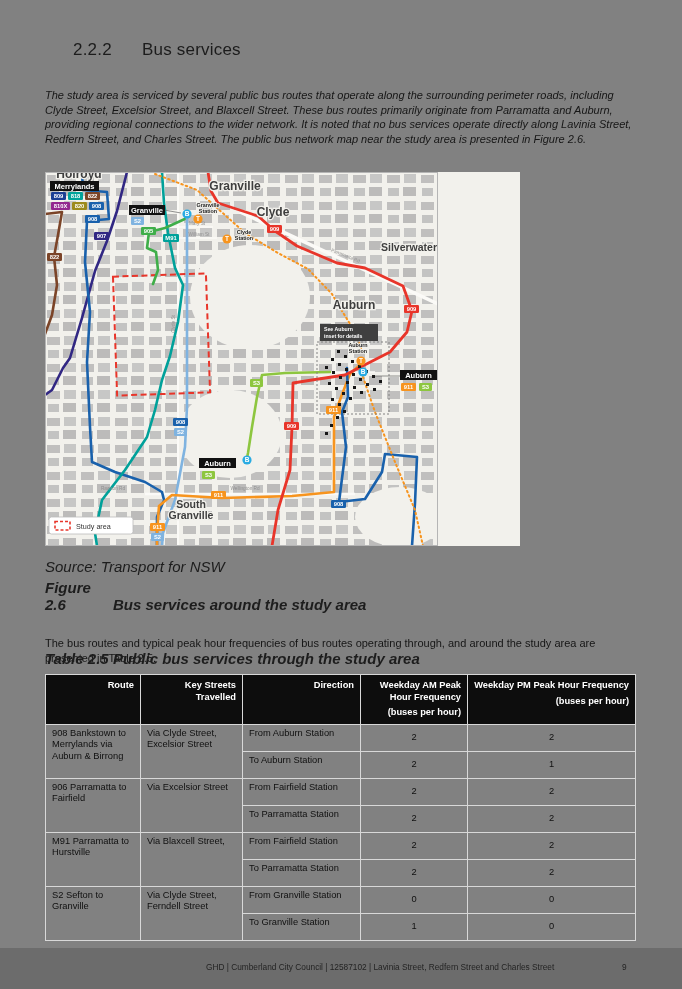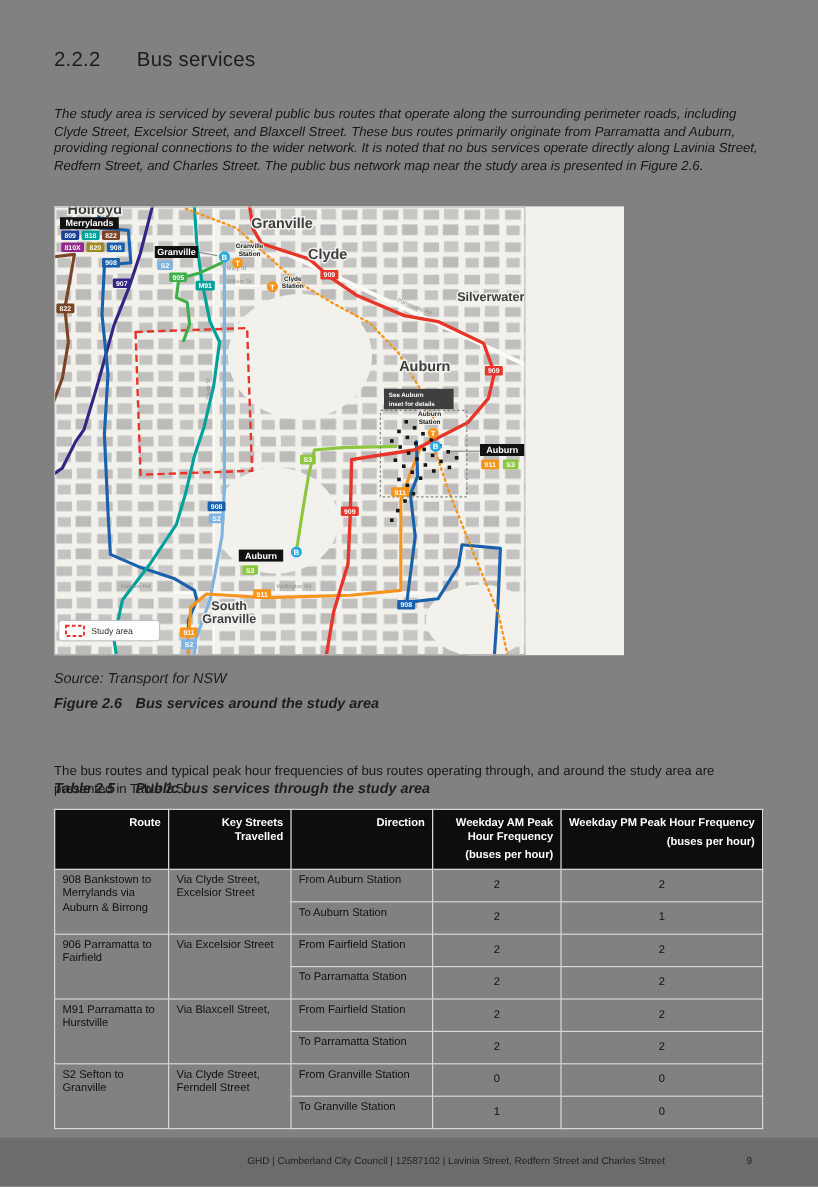--- a/index.html
+++ b/index.html
@@ -1,24 +1,24 @@
 <!DOCTYPE html>
 <html><head>
 <meta charset="utf-8">
 <style>
   html,body{margin:0;padding:0;}
   body{font-family:"Liberation Sans","DejaVu Sans",sans-serif;}
   .canvas{position:relative;width:682px;height:989px;background:#818181;overflow:hidden;}
   .heading{position:absolute;left:45px;top:40px;font-size:17px;color:#1c1c1c;letter-spacing:.2px;}
-  .heading .hnum{display:inline-block;width:69px;}
+  .heading .hnum{display:inline-block;width:69px;margin-left:28px;}
   .body-text{position:absolute;left:45px;width:592px;font-size:11px;line-height:14.6px;color:#161616;margin:0;text-align:left;}
   .p1{top:88px;font-style:italic;}
   .p2{top:636px;}
   .figure-wrap{position:absolute;left:45px;top:172px;width:475px;height:374px;background:#f2f1ec;}
-  .cap{position:absolute;left:45px;font-size:12px;color:#1d1d1d;font-style:italic;}
+  .cap{position:absolute;left:45px;font-size:15px;color:#1d1d1d;font-style:italic;}
   .cap .clabel{display:inline-block;width:68px;font-weight:bold;}
   .cap .ctext{font-weight:bold;}
   .src{top:558px;}
   .figcap{top:579px;}
   .tabcap{top:650px;}
   table.freq{position:absolute;left:45px;top:674px;width:590px;border-collapse:collapse;table-layout:fixed;font-size:9.3px;color:#101010;}
   table.freq th{background:#0d0d0d;color:#ffffff;font-weight:bold;text-align:right;vertical-align:top;padding:5px 6px;border:1.5px solid #d8d8d8;font-size:9.3px;line-height:11.5px;}
   table.freq td{border:1.5px solid #d8d8d8;padding:3px 6px;vertical-align:top;line-height:11.5px;height:20px;}
   table.freq td.num{text-align:center;vertical-align:middle;}
   table.freq .th-sub{margin-top:4px;font-weight:bold;}

